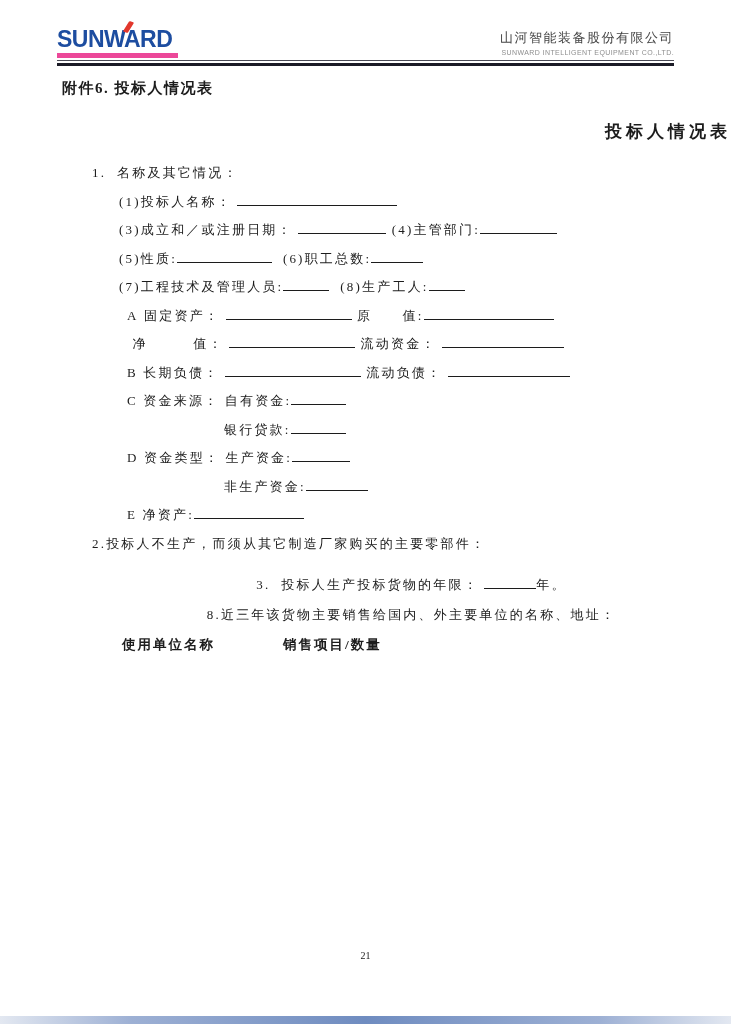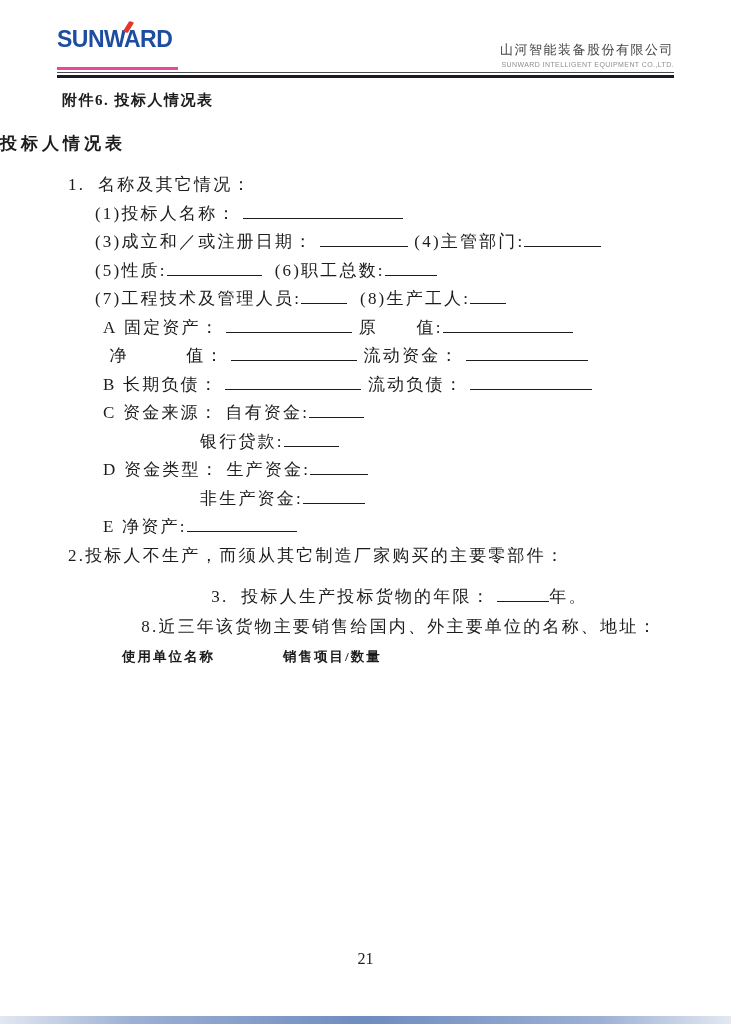--- a/index.html
+++ b/index.html
@@ -2,58 +2,58 @@
 <html><head>
 <meta charset="utf-8">
 <style>
   html,body{margin:0;padding:0;background:#fff;}
   .page{
     position:relative;width:731px;height:1024px;background:#ffffff;overflow:hidden;
     font-family:"Liberation Serif","DejaVu Serif",serif;color:#1c1c1c;
   }
   
   .header{display:flex;justify-content:space-between;align-items:flex-end;padding:26px 57px 0 57px;}
-  .logo{position:relative;border-bottom:3px solid #ec4899;padding:0 6px 14px 0;}
+  .logo{position:relative;border-bottom:5px solid #ec4899;padding:0 6px 0 0;}
   .logo-text{
     font-family:"Liberation Sans","DejaVu Sans",sans-serif;font-weight:bold;
     font-size:23px;color:#1d4da0;letter-spacing:-0.5px;
   }
   .logo-accent{
     position:absolute;top:-5px;left:57%;width:5px;height:12px;background:#e2372c;
     transform:rotate(20deg) skewX(-12deg);border-radius:1px;
   }
   .company{text-align:right;padding-bottom:2px;}
   .company-cn{font-size:13px;font-weight:normal;color:#454545;letter-spacing:1.5px;}
   .company-en{font-family:"Liberation Sans","DejaVu Sans",sans-serif;font-size:7px;color:#8e8e8e;letter-spacing:0.4px;margin-top:2px;}
   .rule-thin{margin:2px 57px 0 57px;border-top:1px solid #4a4a55;}
   .rule-thick{margin:2px 57px 0 57px;border-top:3px solid #1b1b26;}
   
   .attach{margin:13px 0 0 62px;font-size:15px;font-weight:bold;letter-spacing:1.5px;}
-  .title{text-align:left;margin-top:22px;font-size:17px;font-weight:bold;letter-spacing:4px;}
+  .title{text-align:right;margin-top:22px;font-size:17px;font-weight:bold;letter-spacing:4px;}
   
-  .flines{margin:16px 0 0 68px;font-size:17px;}
+  .flines{margin:16px 0 0 92px;font-size:13px;}
   .fline{line-height:28.5px;letter-spacing:2.2px;white-space:nowrap;}
   .ind0{margin-left:0;}
   .ind1{margin-left:27px;}
   .ind2{margin-left:35px;}
   .ind3{margin-left:132px;}
   .blank{display:inline-block;height:12px;border-bottom:1.5px solid #1c1c1c;}
   
   .parts-table{width:617px;margin:8px 0 0 57px;border-collapse:collapse;table-layout:fixed;}
   .parts-table th,.parts-table td{border:2px solid #000;}
   .parts-table th{height:28px;font-size:13px;font-weight:normal;letter-spacing:2px;text-align:center;}
   .parts-table td{height:26px;}
   .col-part{width:261px;}
   .col-maker{width:356px;}
   
   .flines-bottom{margin-top:12px;}
   .flines-bottom .fline{line-height:30px;text-align:center;}
   .usage{display:flex;margin:6px 0 0 122px;font-size:13.5px;font-weight:bold;letter-spacing:2px;}
   .usage .u2{margin-left:68px;}
-  .pagenum{position:absolute;top:950px;left:0;right:0;text-align:center;font-size:16px;color:#222;}
+  .pagenum{position:absolute;top:950px;left:0;right:0;text-align:center;font-size:10px;color:#222;}
   .bottombar{
     position:absolute;left:0;right:0;bottom:0;height:8px;
     background:linear-gradient(90deg,#e3e8f1 0%,#9db0d4 18%,#6f8cc0 50%,#9db0d4 82%,#e3e8f1 100%);
   }
 </style>
 </head>
 <body>
 
 <div class="page">
 

